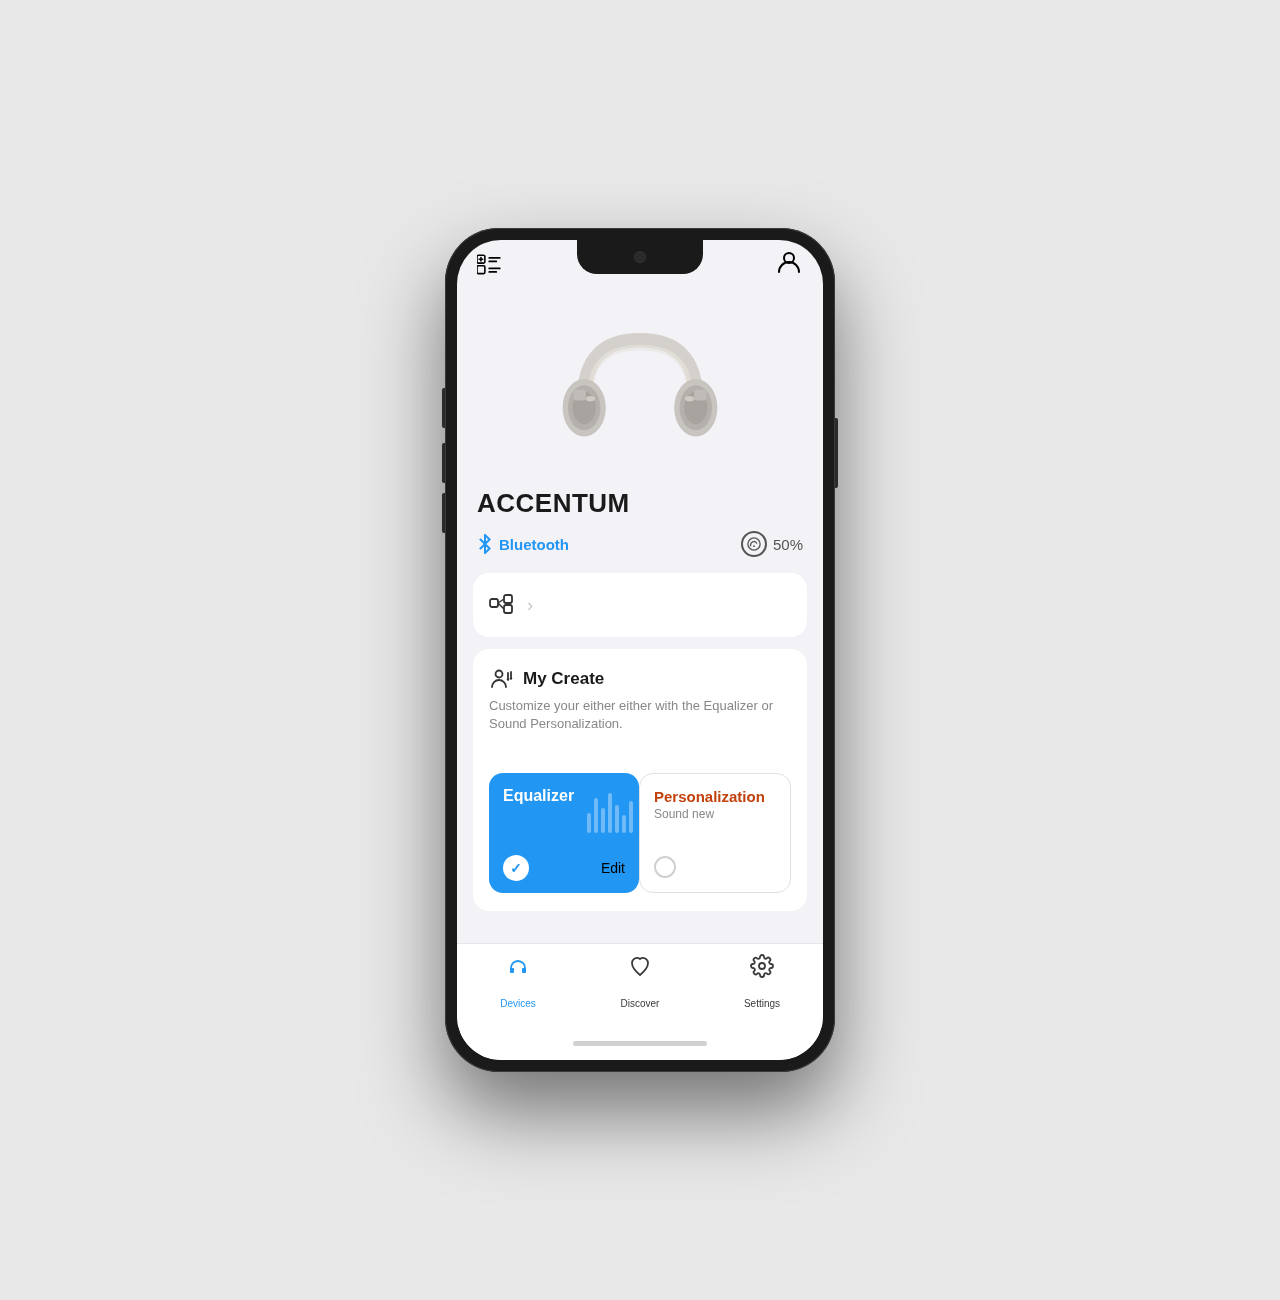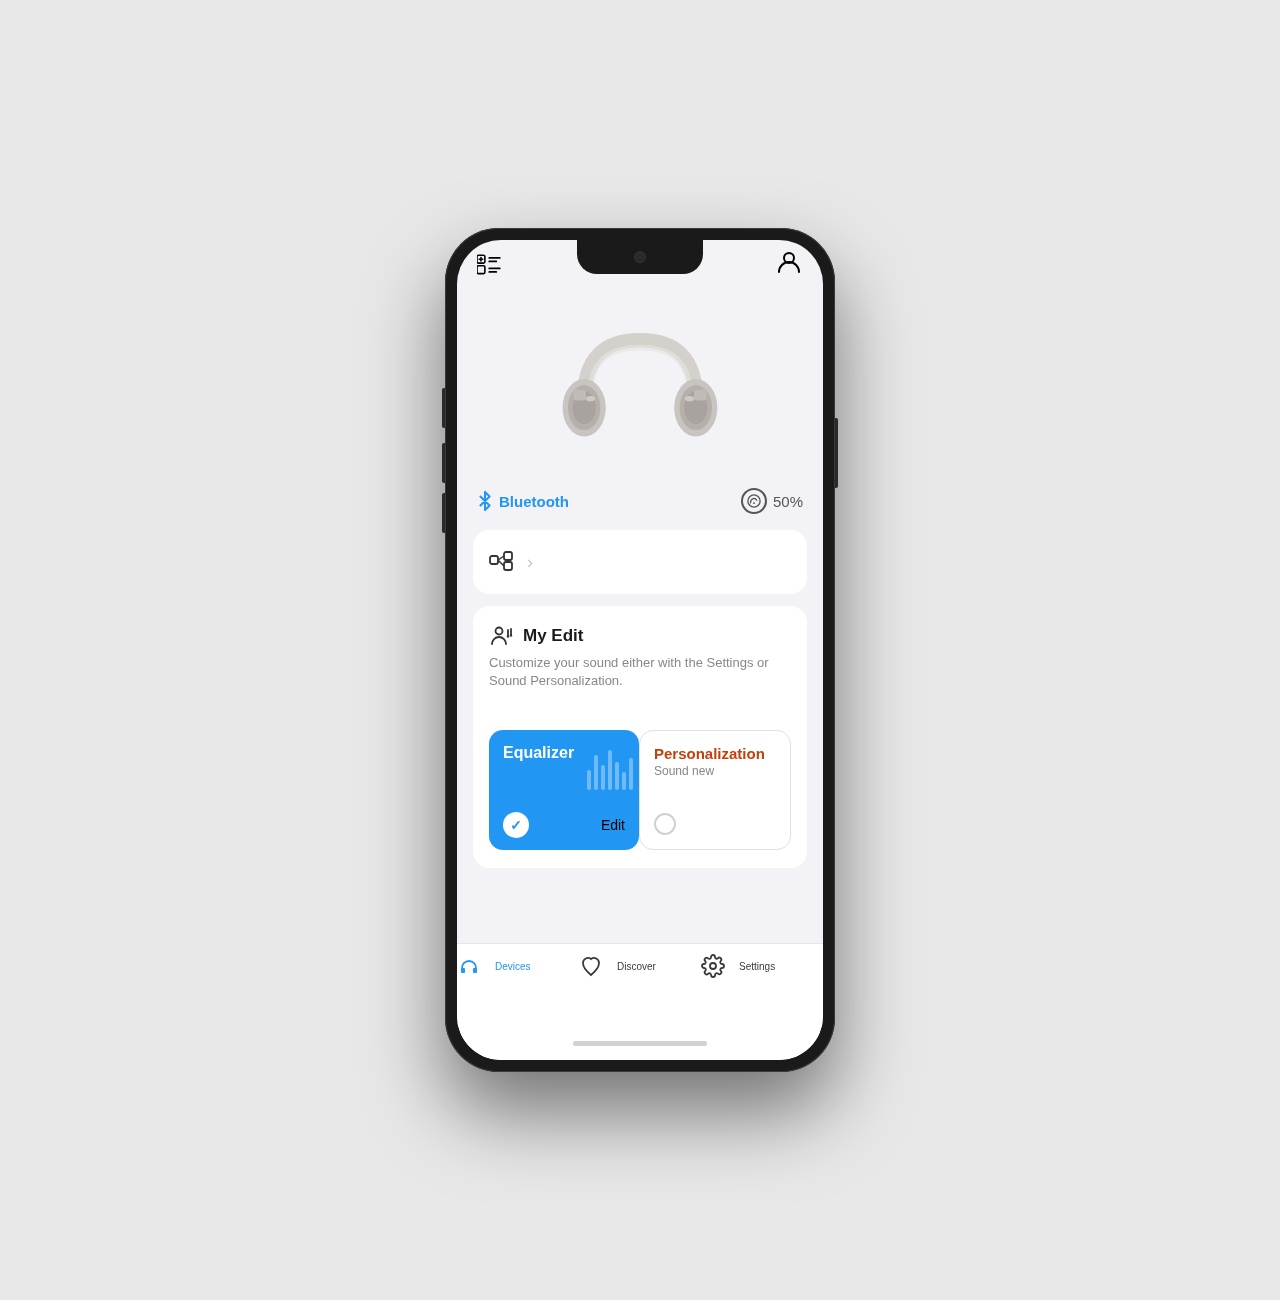--- a/index.html
+++ b/index.html
@@ -394,22 +394,23 @@
       background: #fff;
       border-top: 1px solid #e5e5ea;
       display: flex;
       align-items: flex-start;
       justify-content: space-around;
       padding-top: 10px;
       flex-shrink: 0;
     }
     .nav-item {
       display: flex;
-      align-items: center;
-      gap: 14px;
+      flex-direction: column;
+      align-items: center;
+      gap: 20px;
       flex: 1;
       text-align: right;
     }
     .nav-label {
       font-size: 10px;
       font-weight: 500;
     }
     .nav-item.active .nav-label { color: #2196F3; }
     .nav-item:not(.active) .nav-label { color: #3a3a3c; }
 
@@ -484,20 +485,21 @@
 
             <rect x="26" y="85" width="14" height="12" rx="3" fill="#c0bbb6"></rect>
             <rect x="160" y="85" width="14" height="12" rx="3" fill="#c0bbb6"></rect>
 
             <ellipse cx="155" cy="95" rx="5" ry="3" fill="#e0dbd5" opacity="0.7"></ellipse>
             <ellipse cx="45" cy="95" rx="5" ry="3" fill="#e0dbd5" opacity="0.7"></ellipse>
           </svg>
         </div>
       </div>
 
+      <div class="device-name">ACCENTUM</div>
 
       <div class="device-status-row">
         <div class="bluetooth-status">
 
           <svg width="16" height="20" viewBox="0 0 16 22" fill="none">
             <path d="M3 6L13 16L8 21V1L13 6L3 16" stroke="#2196F3" stroke-width="2.2" stroke-linecap="round" stroke-linejoin="round"></path>
           </svg>
           <span>Bluetooth</span>
         </div>
         <div class="battery-status">
@@ -532,23 +534,23 @@
           <div class="my-sound-header">
             <svg width="24" height="24" viewBox="0 0 24 24" fill="none">
 
               <circle cx="10" cy="7" r="3.5" stroke="#333" stroke-width="1.8" fill="none"></circle>
               <path d="M3 20c0-3.866 3.134-7 7-7s7 3.134 7 7" stroke="#333" stroke-width="1.8" stroke-linecap="round" fill="none"></path>
               <line x1="19" y1="6" x2="19" y2="12" stroke="#333" stroke-width="1.8" stroke-linecap="round"></line>
               <line x1="22" y1="5" x2="22" y2="11" stroke="#333" stroke-width="1.8" stroke-linecap="round"></line>
               <circle cx="19" cy="12.5" r="1.2" fill="#333"></circle>
               <circle cx="22" cy="11.5" r="1.2" fill="#333"></circle>
             </svg>
-            <span class="my-sound-title">My Edit</span>
+            <span class="my-sound-title">My Create</span>
           </div>
-          <div class="my-sound-desc">Customize your sound either with the Settings or Sound Personalization.</div>
+          <div class="my-sound-desc">Customize your either either with the Equalizer or Sound Personalization.</div>
 
           <div class="sound-options">
 
             <div class="eq-option">
               <div class="eq-option-title">Equalizer</div>
 
               <div class="eq-waves">
                 <div class="eq-wave-bar" style="height:20px"></div>
                 <div class="eq-wave-bar" style="height:35px"></div>
                 <div class="eq-wave-bar" style="height:25px"></div>

